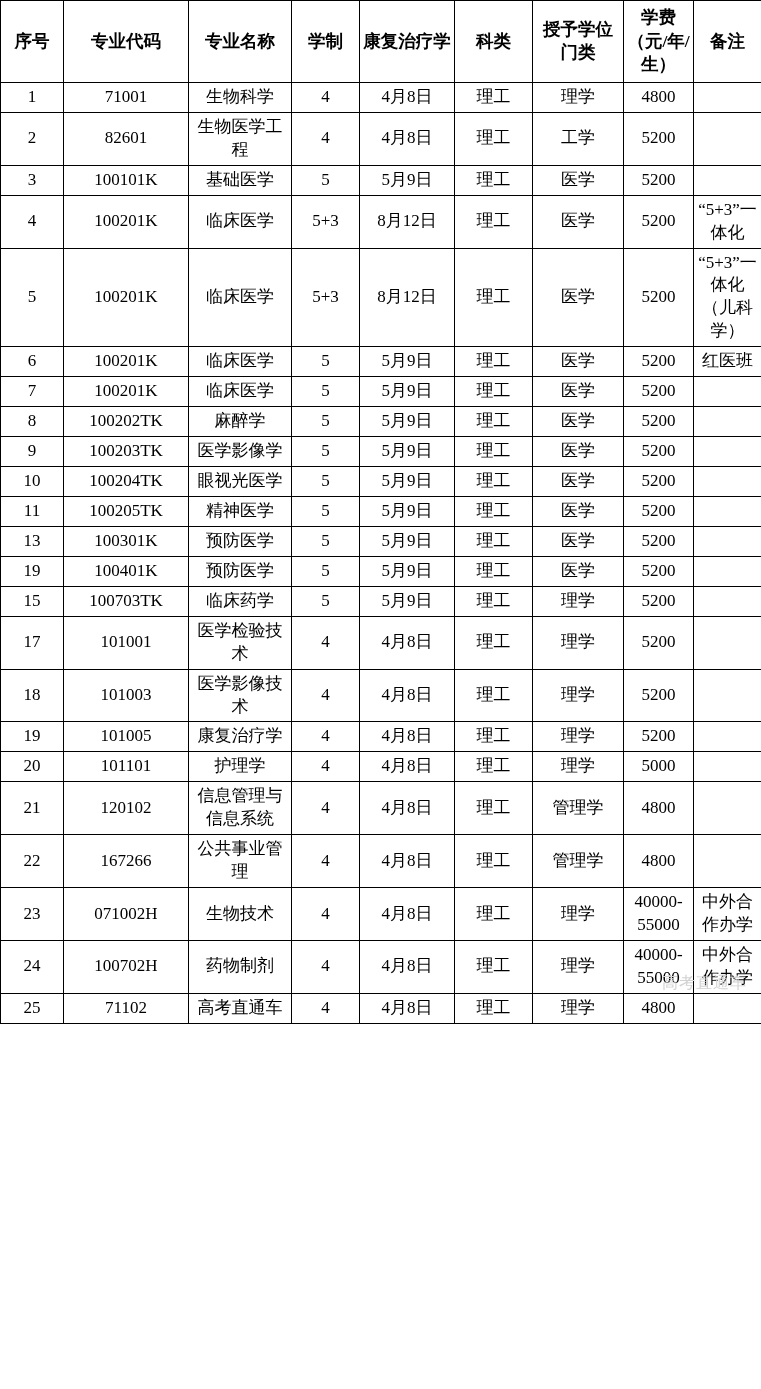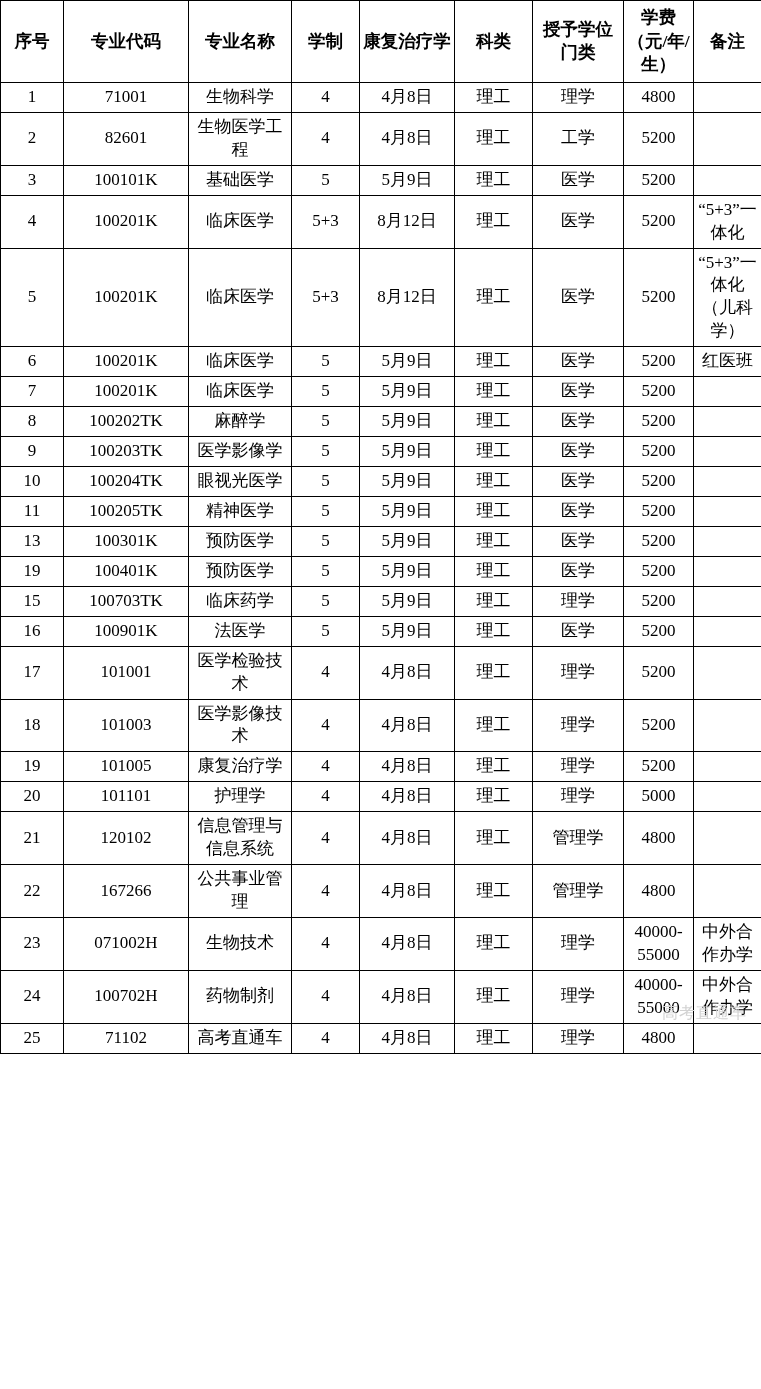--- a/index.html
+++ b/index.html
@@ -234,31 +234,20 @@
           <td>100703TK</td>
           <td>临床药学</td>
           <td>5</td>
           <td>5月9日</td>
           <td>理工</td>
           <td>理学</td>
           <td>5200</td>
           <td></td>
         </tr>
         <tr>
-          <td>16</td>
-          <td>100901K</td>
-          <td>法医学</td>
-          <td>5</td>
-          <td>5月9日</td>
-          <td>理工</td>
-          <td>医学</td>
-          <td>5200</td>
-          <td></td>
-        </tr>
-        <tr>
           <td>17</td>
           <td>101001</td>
           <td>医学检验技术</td>
           <td>4</td>
           <td>4月8日</td>
           <td>理工</td>
           <td>理学</td>
           <td>5200</td>
           <td></td>
         </tr>

